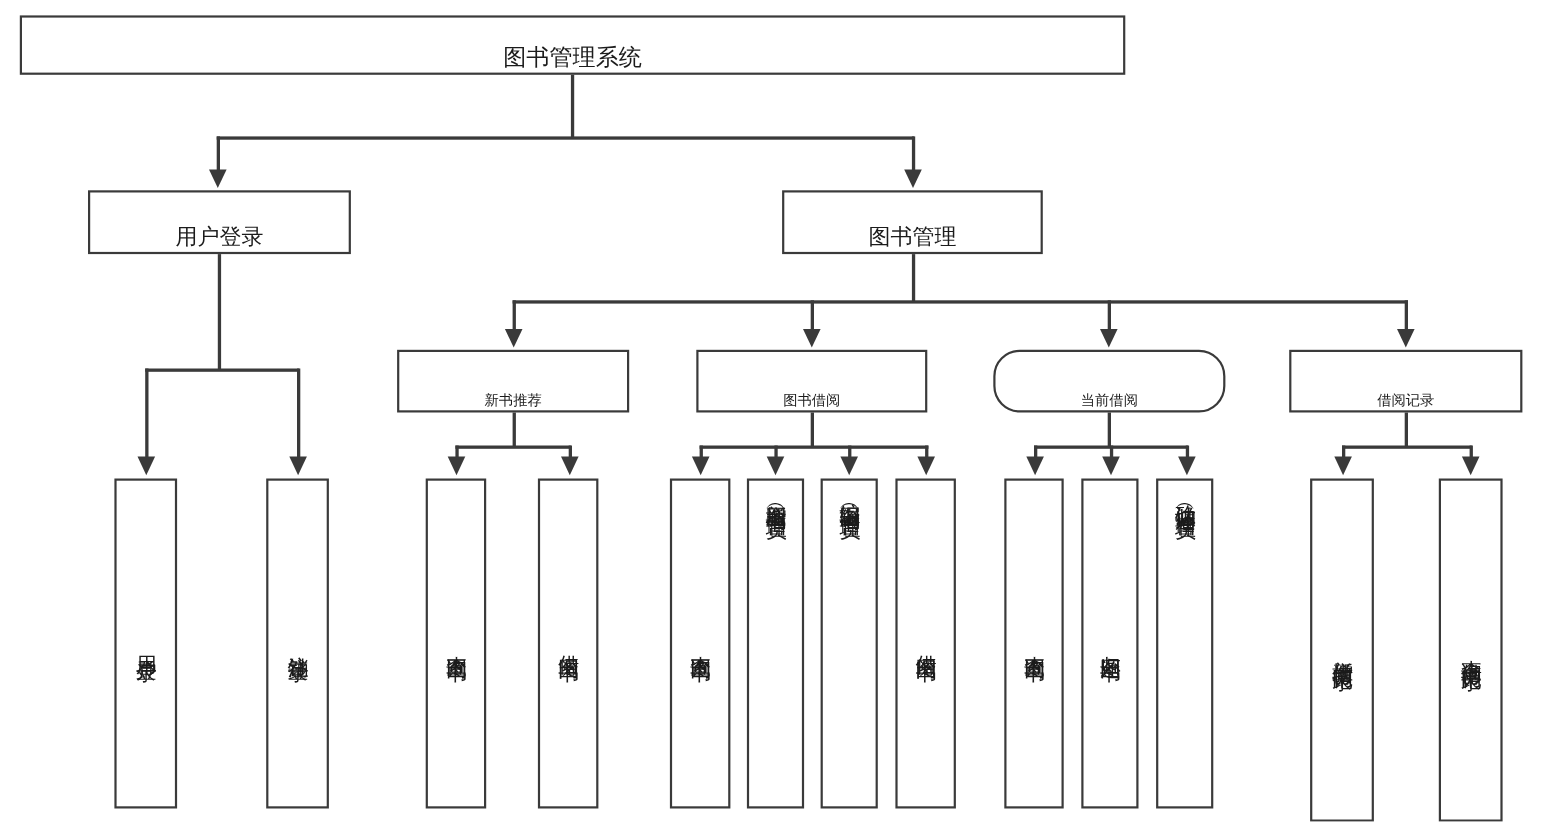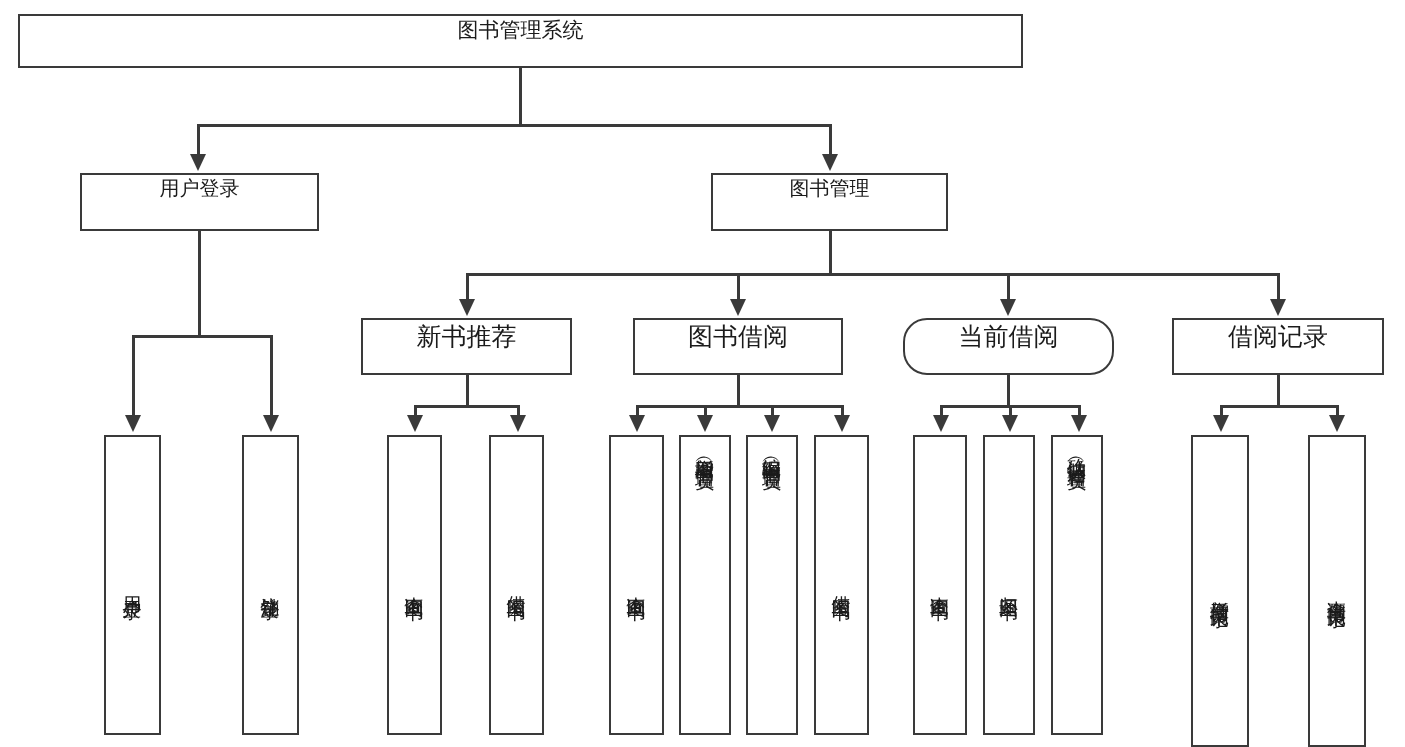--- a/index.html
+++ b/index.html
@@ -1,22 +1,22 @@
 <!DOCTYPE html>
 <html><head>
 <meta charset="utf-8">
 <style>
   html,body{margin:0;padding:0;background:#ffffff;}
   body{font-family:"DejaVu Sans","Liberation Sans",sans-serif;}
   #stage{position:relative;width:1405px;height:747px;background:#ffffff;overflow:hidden;}
   .box{position:absolute;box-sizing:border-box;border:2.5px solid #3a3a3a;background:#ffffff;
-       display:flex;align-items:flex-start;justify-content:center;color:#1b1b1b;font-family:Liberation Mono, monospace;}
+       display:flex;align-items:flex-end;justify-content:center;color:#1b1b1b;font-family:Liberation Mono, monospace;}
   .box.root{font-size:21px;}
   .box.l1{font-size:20px;}
-  .box.l2{font-size:25px;}
+  .box.l2{font-size:13px;}
   .leaf{position:absolute;box-sizing:border-box;border:2.5px solid #3a3a3a;background:#ffffff;
         display:flex;justify-content:center;color:#1b1b1b;font-size:19px;overflow:hidden;}
   .leaf .vtext{writing-mode:vertical-rl;text-orientation:upright;line-height:1.22;
         letter-spacing:2px;white-space:nowrap;}
   .leaf.mid{align-items:center;}
   .leaf.top{align-items:flex-start;padding-top:6px;}
   .vline{position:absolute;background:#3a3a3a;width:2.5px;}
   .hline{position:absolute;background:#3a3a3a;height:2.5px;}
   .arrow{position:absolute;width:0;height:0;border-left:8px solid transparent;
          border-right:8px solid transparent;border-top:17px solid #3a3a3a;}

